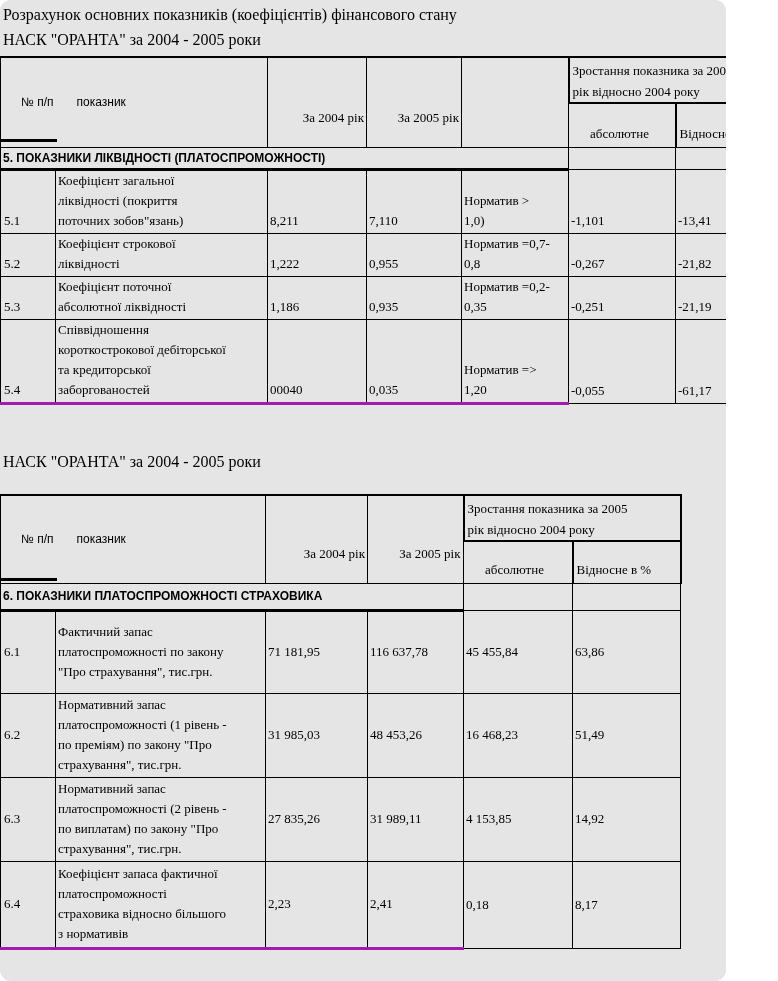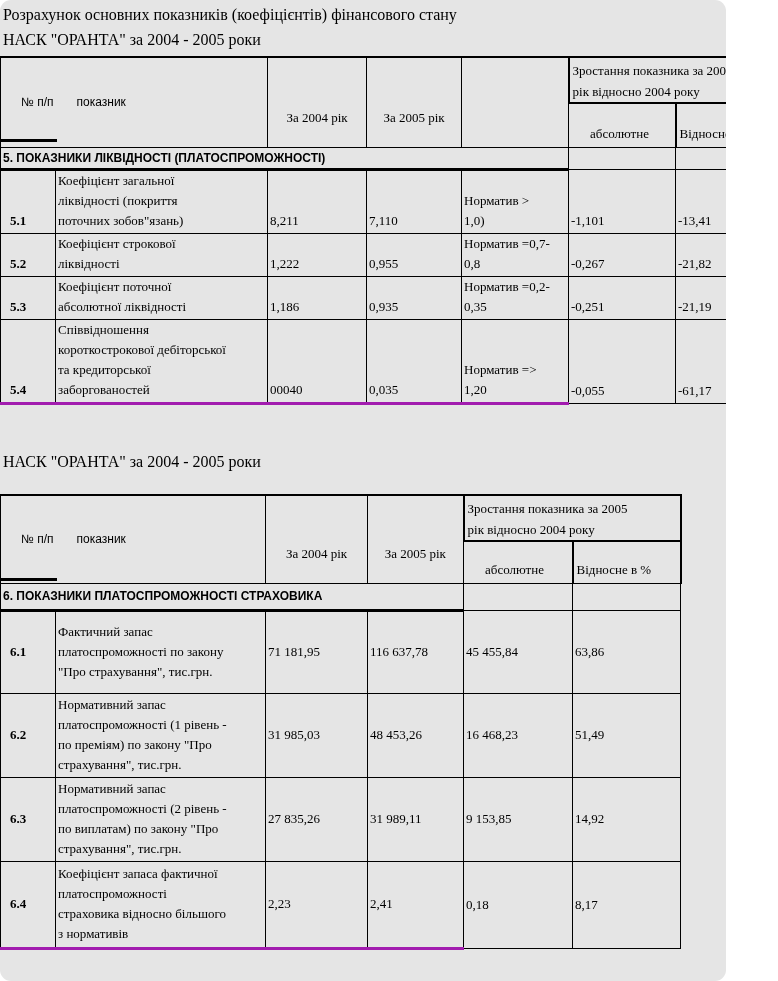--- a/index.html
+++ b/index.html
@@ -9,31 +9,31 @@
   .t1-titles{top:2px;}
   .t2-titles{top:449px;}
   table{border-collapse:collapse;table-layout:fixed;position:absolute;left:0;
         border-top:2px solid #000;border-left:1px solid #000;border-right:1px solid #000;}
   .t1{top:56px;width:778px;}
   .t2{top:494px;width:680px;}
   td{border:1px solid #000;padding:0 2px;font-size:13px;line-height:20px;overflow:hidden;vertical-align:bottom;}
   
   .hc-num-ind{vertical-align:middle;font-family:"Liberation Sans",sans-serif;font-size:12px;padding-left:20px;}
   .hnum{margin-right:23px;}
-  .hc-year{vertical-align:bottom;padding-bottom:19px;text-align:center;}
+  .hc-year{vertical-align:bottom;padding-bottom:19px;text-align:right;}
   .hc-growth{vertical-align:top;padding-top:2px;padding-left:3px;white-space:pre-line;line-height:21px;
              border-left:2px solid #000;border-bottom:2px solid #000;}
   .hc-abs{vertical-align:bottom;padding-bottom:3px;padding-left:21px;}
   .hc-rel{vertical-align:bottom;padding-bottom:3px;padding-left:3px;border-left:2px solid #000;}
   .t2 .hc-growth,.t2 .hc-rel{border-right:2px solid #000;}
   
   .sec-main{font-family:"Liberation Sans",sans-serif;font-weight:bold;font-size:12px;
             vertical-align:middle;padding-left:2px;border-bottom:3px solid #000;white-space:nowrap;}
   
-  .c-num{vertical-align:bottom;padding-bottom:2px;padding-left:9px;font-weight:bold;}
+  .c-num{vertical-align:bottom;padding-bottom:2px;padding-left:3px;}
   .c-ind{vertical-align:bottom;padding-bottom:2px;white-space:pre-line;}
   .c-val{text-align:left;vertical-align:bottom;padding-bottom:2px;}
   .c-norm{vertical-align:bottom;padding-bottom:2px;white-space:pre-line;}
   .t2 .c-num,.t2 .c-ind,.t2 .c-val{vertical-align:middle;padding-bottom:0;}
   .bthick{border-bottom:3px solid #a21caf;}
   
   .t1 tr.hrow1{height:39px;} .t1 tr.hrow2{height:44px;} .t1 tr.secrow{height:21px;}
   .t1 tr.dr1{height:61px;} .t1 tr.dr2{height:42px;} .t1 tr.dr3{height:41px;} .t1 tr.dr4{height:82px;}
   .t2 tr.hrow1{height:42px;} .t2 tr.hrow2{height:42px;} .t2 tr.secrow{height:27px;}
   .t2 tr.dr1{height:83px;} .t2 tr.dr2{height:84px;} .t2 tr.dr3{height:84px;} .t2 tr.dr4{height:87px;}
@@ -182,21 +182,21 @@
       <td class="c-val">51,49</td>
     </tr>
     <tr class="dr3">
       <td class="c-num">6.3</td>
       <td class="c-ind">Нормативний запас
 платоспроможності (2 рівень -
 по виплатам) по закону "Про
 страхування", тис.грн.</td>
       <td class="c-val">27 835,26</td>
       <td class="c-val">31 989,11</td>
-      <td class="c-val">9 153,85</td>
+      <td class="c-val">4 153,85</td>
       <td class="c-val">14,92</td>
     </tr>
     <tr class="dr4">
       <td class="c-num bthick">6.4</td>
       <td class="c-ind bthick">Коефіцієнт запаса фактичної
 платоспроможності
 страховика відносно більшого
 з нормативів</td>
       <td class="c-val bthick">2,23</td>
       <td class="c-val bthick">2,41</td>

